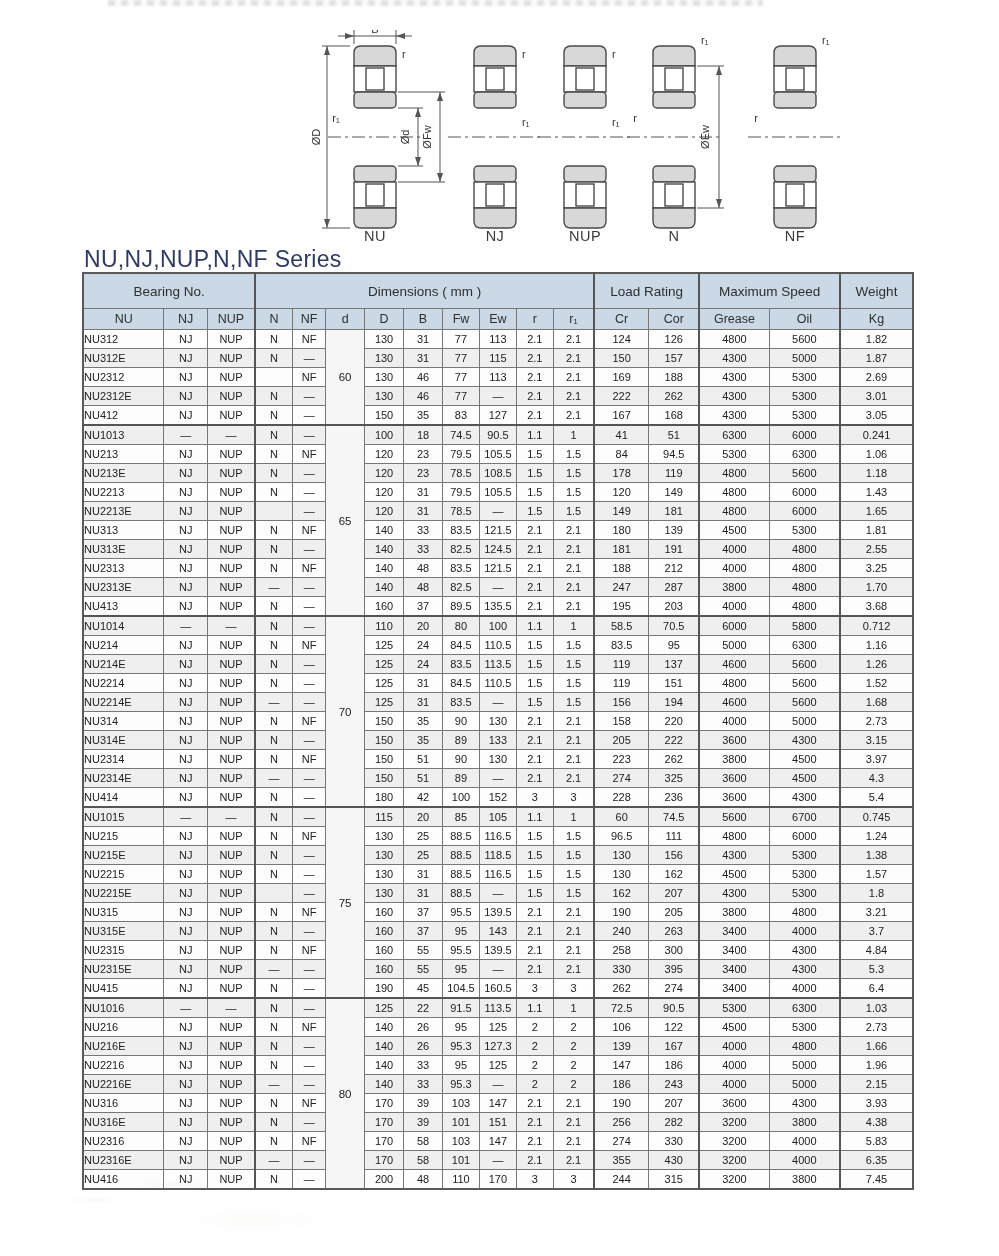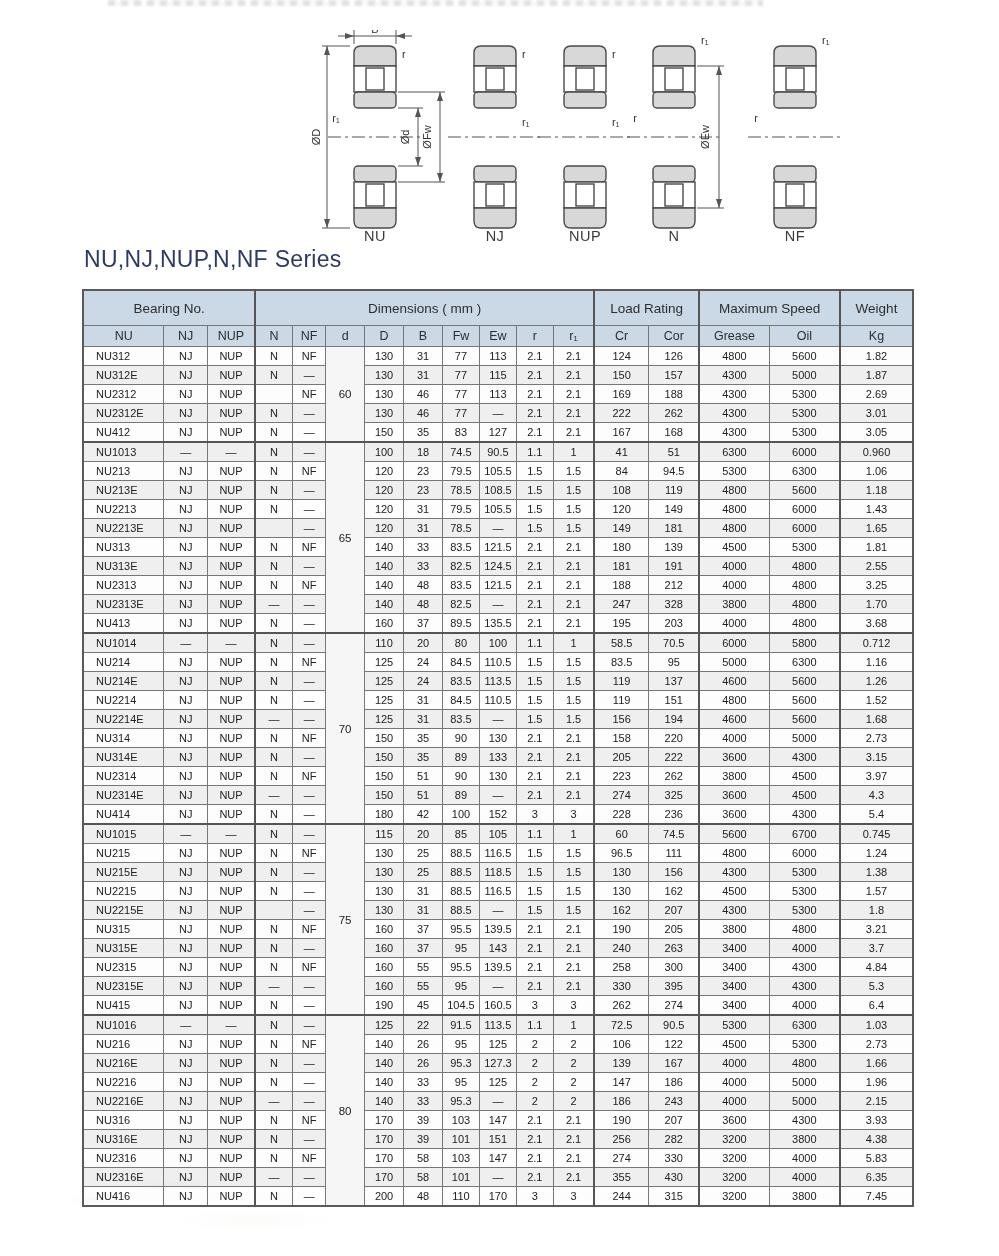--- a/index.html
+++ b/index.html
@@ -27,34 +27,34 @@
   .bearing-white{fill:#ffffff;stroke:#4a4a4a;stroke-width:1.4;}
   .dimline{stroke:#555;stroke-width:1;fill:none;}
   .dimarrow{fill:#555;stroke:none;}
   .cline{stroke:#555;stroke-width:1;stroke-dasharray:13 4 3 4;}
 
   
   .series-title{position:absolute;left:84px;top:246px;font-size:23px;color:#2c3a64;
     letter-spacing:.3px;}
 
   
-  .tbl-wrap{position:absolute;left:82px;top:289px;}
+  .tbl-wrap{position:absolute;left:82px;top:272px;}
   table{border-collapse:collapse;table-layout:fixed;width:832px;
     font-size:11px;color:#222;}
   th,td{border:1px solid #777;padding:0 2px;text-align:center;overflow:hidden;white-space:nowrap;}
   table{border:2px solid #5a5a5a;}
   thead th{background:#cbd8e6;color:#2e2e2e;font-weight:normal;}
   thead tr.gh th{height:34px;font-size:13.5px;}
   thead tr.sh th{height:20px;font-size:12.5px;}
   tbody td{height:18px;line-height:18px;}
   tbody tr.even td{background:#fdfdfd;}
   tbody tr.odd td{background:#efefef;}
   tbody tr.group-start td{border-top:2px solid #555;}
   .sep{border-left:2px solid #555 !important;}
-  td.name{text-align:left;padding-left:12px;}
+  td.name{text-align:left;padding-left:0;}
   td.d-cell{background:#f6f6f6 !important;font-size:11.5px;vertical-align:middle;}
 </style>
 </head>
 <body>
 
 <div id="page">
 
   <div class="top-artifact"></div>
 
   <div class="diag" style="left:298px">
@@ -322,21 +322,21 @@
             <td>100</td>
             <td>18</td>
             <td>74.5</td>
             <td>90.5</td>
             <td>1.1</td>
             <td>1</td>
             <td class="sep">41</td>
             <td>51</td>
             <td class="sep">6300</td>
             <td>6000</td>
-            <td class="sep">0.960</td>
+            <td class="sep">0.241</td>
           </tr>
           <tr class="even">
             <td class="name">NU213</td>
             <td>NJ</td>
             <td>NUP</td>
             <td class="sep">N</td>
             <td>NF</td>
             <td>120</td>
             <td>23</td>
             <td>79.5</td>
@@ -354,21 +354,21 @@
             <td>NJ</td>
             <td>NUP</td>
             <td class="sep">N</td>
             <td>—</td>
             <td>120</td>
             <td>23</td>
             <td>78.5</td>
             <td>108.5</td>
             <td>1.5</td>
             <td>1.5</td>
-            <td class="sep">108</td>
+            <td class="sep">178</td>
             <td>119</td>
             <td class="sep">4800</td>
             <td>5600</td>
             <td class="sep">1.18</td>
           </tr>
           <tr class="even">
             <td class="name">NU2213</td>
             <td>NJ</td>
             <td>NUP</td>
             <td class="sep">N</td>
@@ -463,21 +463,21 @@
             <td>NUP</td>
             <td class="sep">—</td>
             <td>—</td>
             <td>140</td>
             <td>48</td>
             <td>82.5</td>
             <td>—</td>
             <td>2.1</td>
             <td>2.1</td>
             <td class="sep">247</td>
-            <td>328</td>
+            <td>287</td>
             <td class="sep">3800</td>
             <td>4800</td>
             <td class="sep">1.70</td>
           </tr>
           <tr class="even">
             <td class="name">NU413</td>
             <td>NJ</td>
             <td>NUP</td>
             <td class="sep">N</td>
             <td>—</td>

